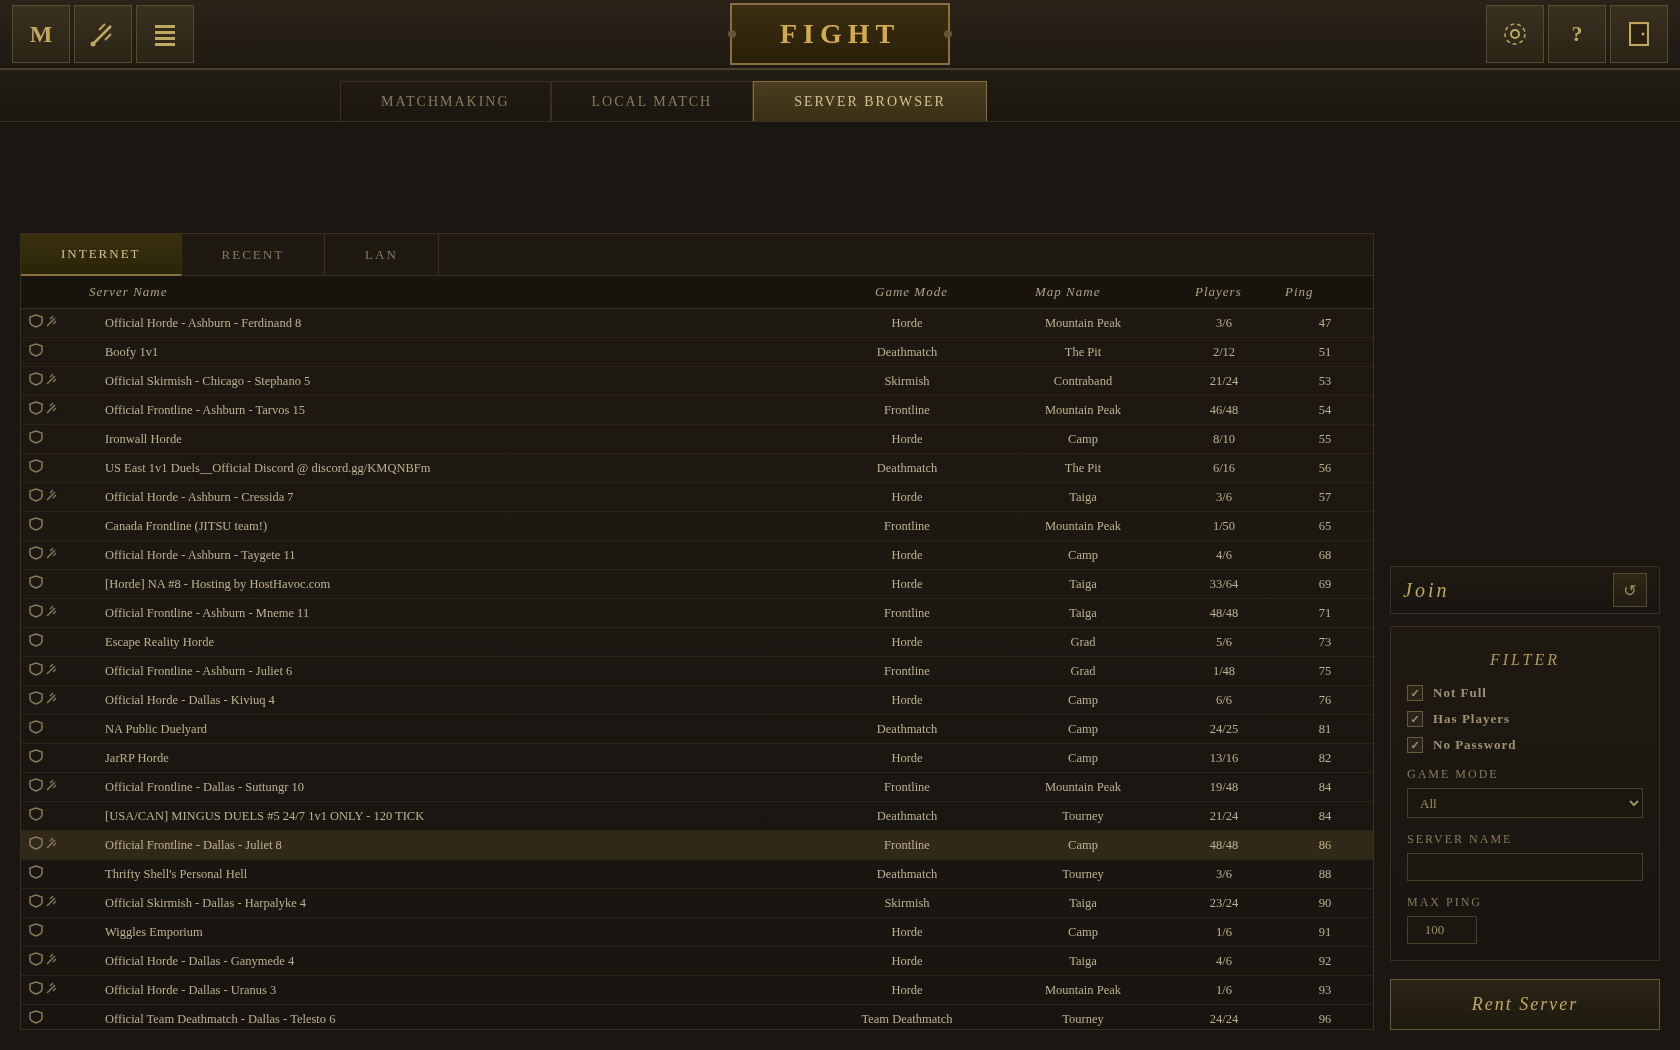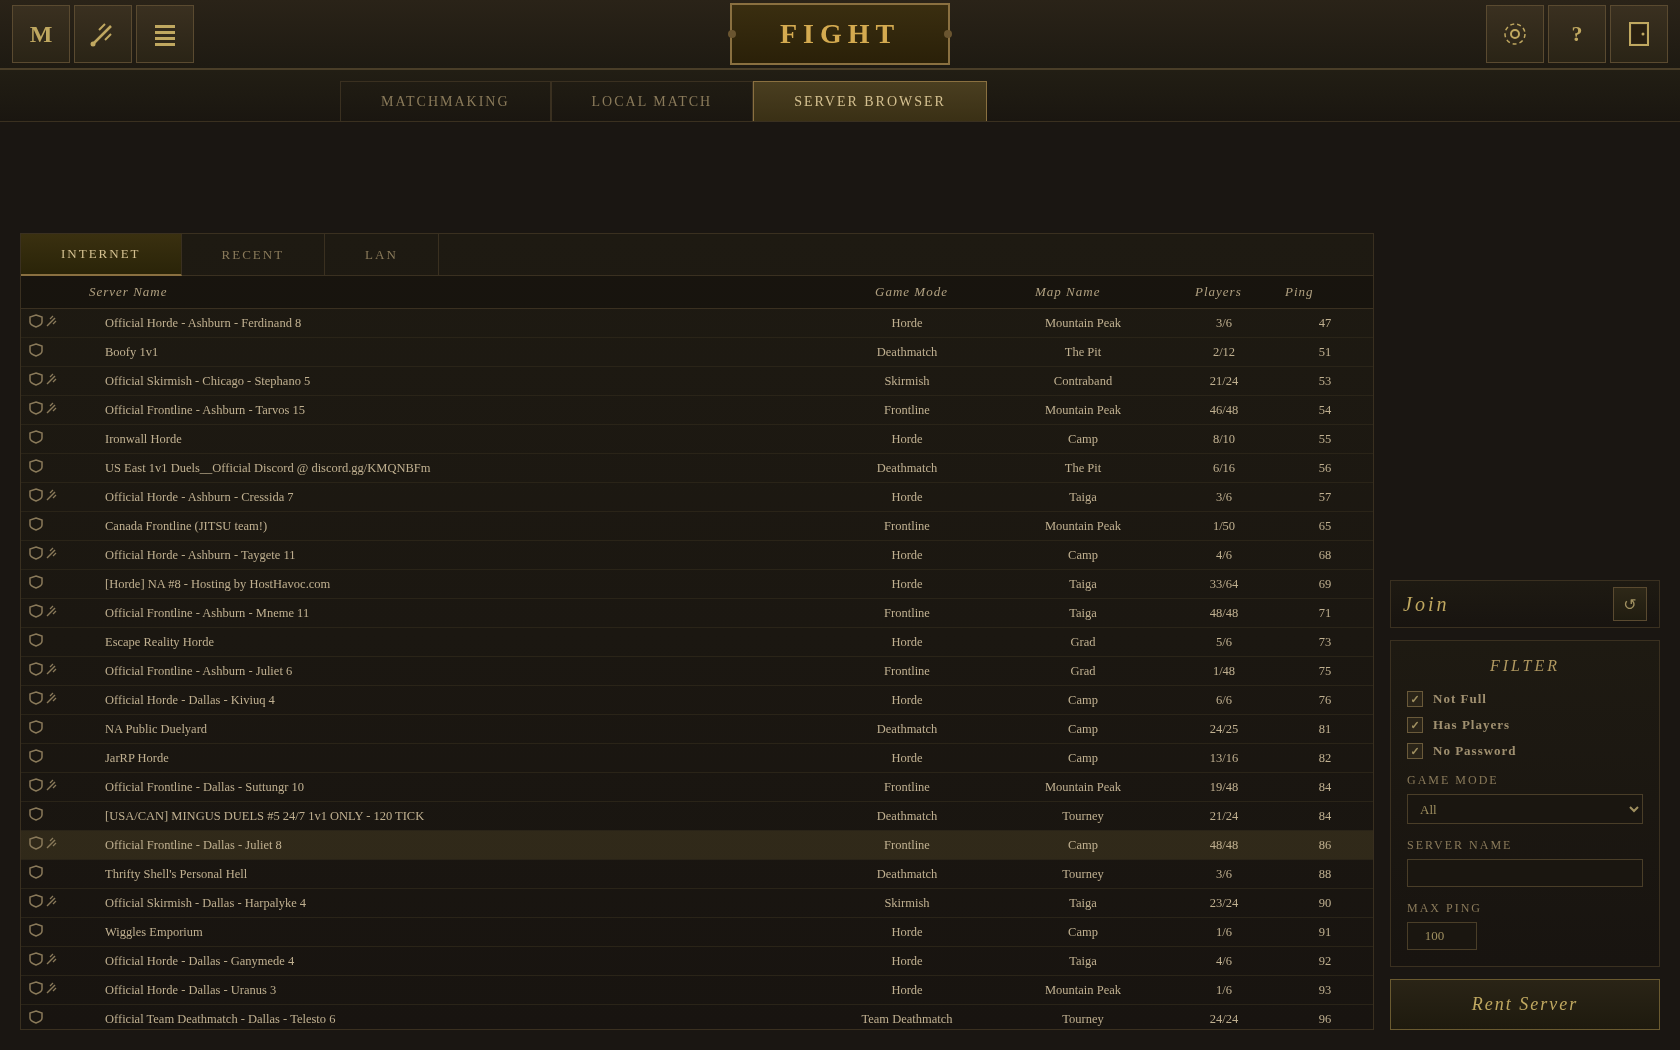--- a/index.html
+++ b/index.html
@@ -234,20 +234,21 @@
       padding: 16px;
     }
     .filter-title {
       font-size: 16px;
       letter-spacing: 3px;
       color: #b09860;
       text-align: center;
       margin-bottom: 16px;
       font-style: italic;
       text-transform: uppercase;
+      margin-top: 8px;
     }
     .filter-option {
       display: flex;
       align-items: center;
       gap: 10px;
       margin-bottom: 10px;
       cursor: pointer;
       font-weight: bold;
     }
     .filter-checkbox {
@@ -312,20 +313,21 @@
       height: 28px;
       text-align: center;
     }
 
     .rent-server-btn {
       background: linear-gradient(180deg, #2a2416 0%, #1e1a0e 100%);
       border: 1px solid #6a5a30;
       padding: 14px;
       text-align: center;
       cursor: pointer;
+      margin-top: 6px;
     }
     .rent-server-text {
       font-size: 18px;
       letter-spacing: 2px;
       color: #c0a860;
       font-style: italic;
       text-transform: capitalize;
     }
   </style>
 </head>

